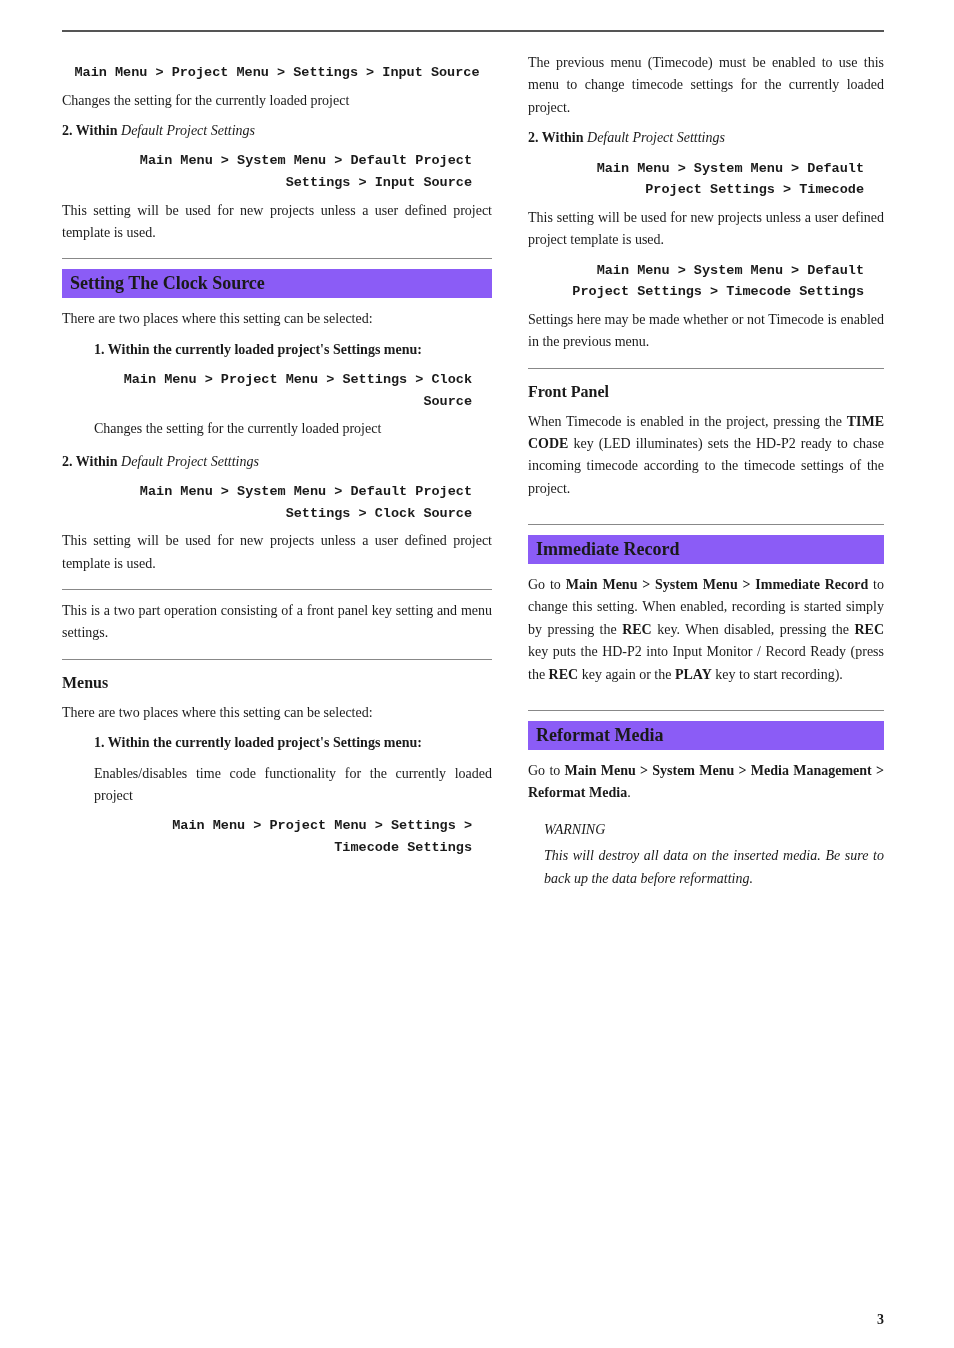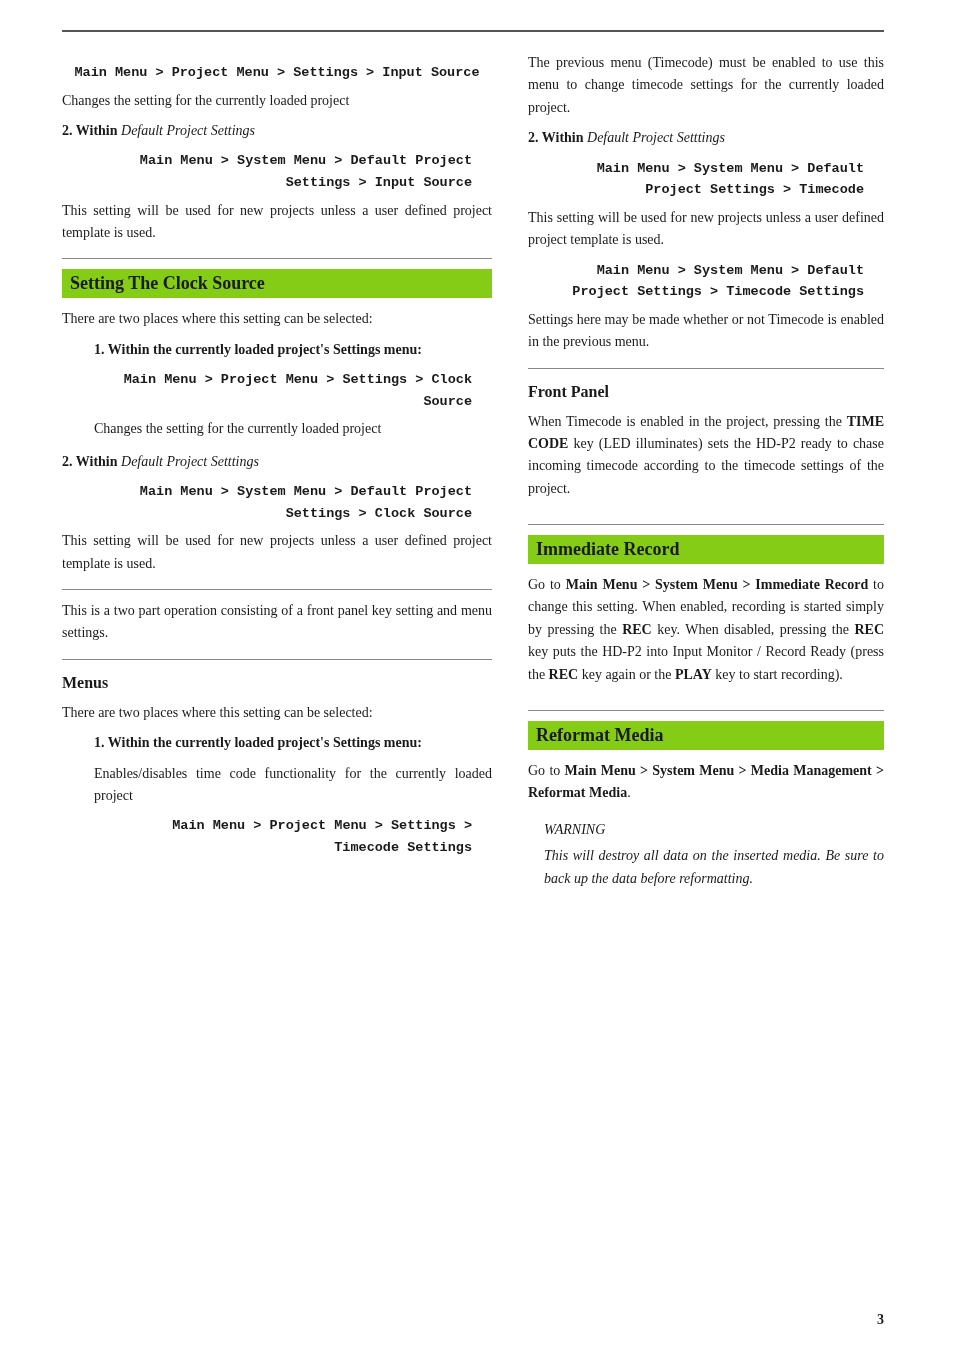--- a/index.html
+++ b/index.html
@@ -44,21 +44,21 @@
     }
 
     .section-divider {
       border-top: 1.5px solid #888;
       margin: 14px 0 10px 0;
     }
 
     .section-title {
       font-size: 18px;
       font-weight: bold;
-      background: #84cc16;
+      background: #8b5cf6;
       padding: 4px 8px;
       margin-bottom: 10px;
       display: inline-block;
       width: 100%;
     }
 
     .subsection-title {
       font-size: 16px;
       font-weight: bold;
       padding: 4px 0 6px 0;

